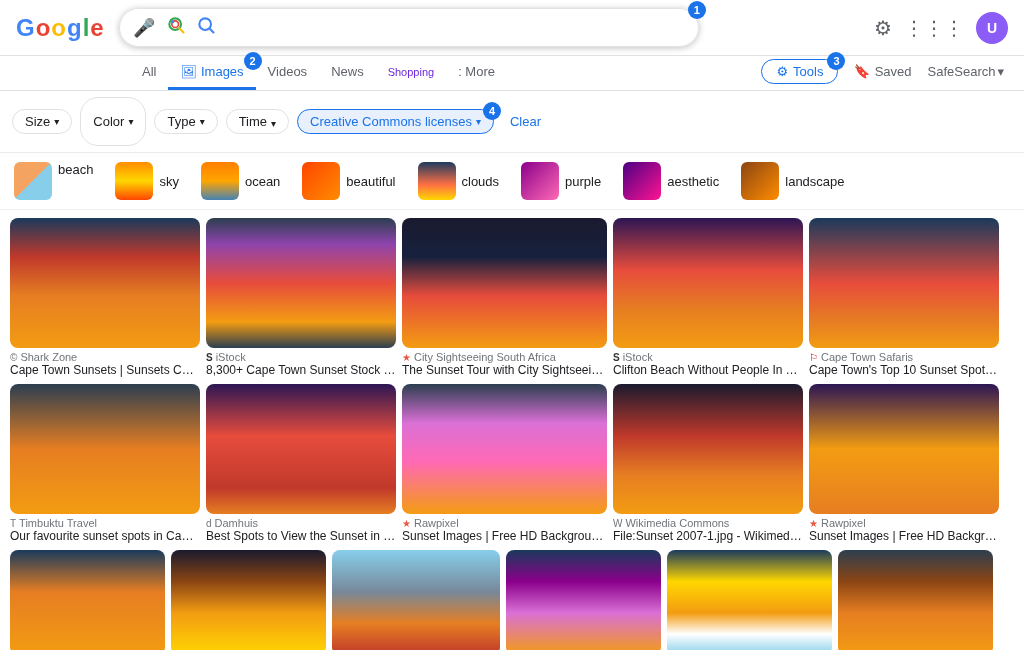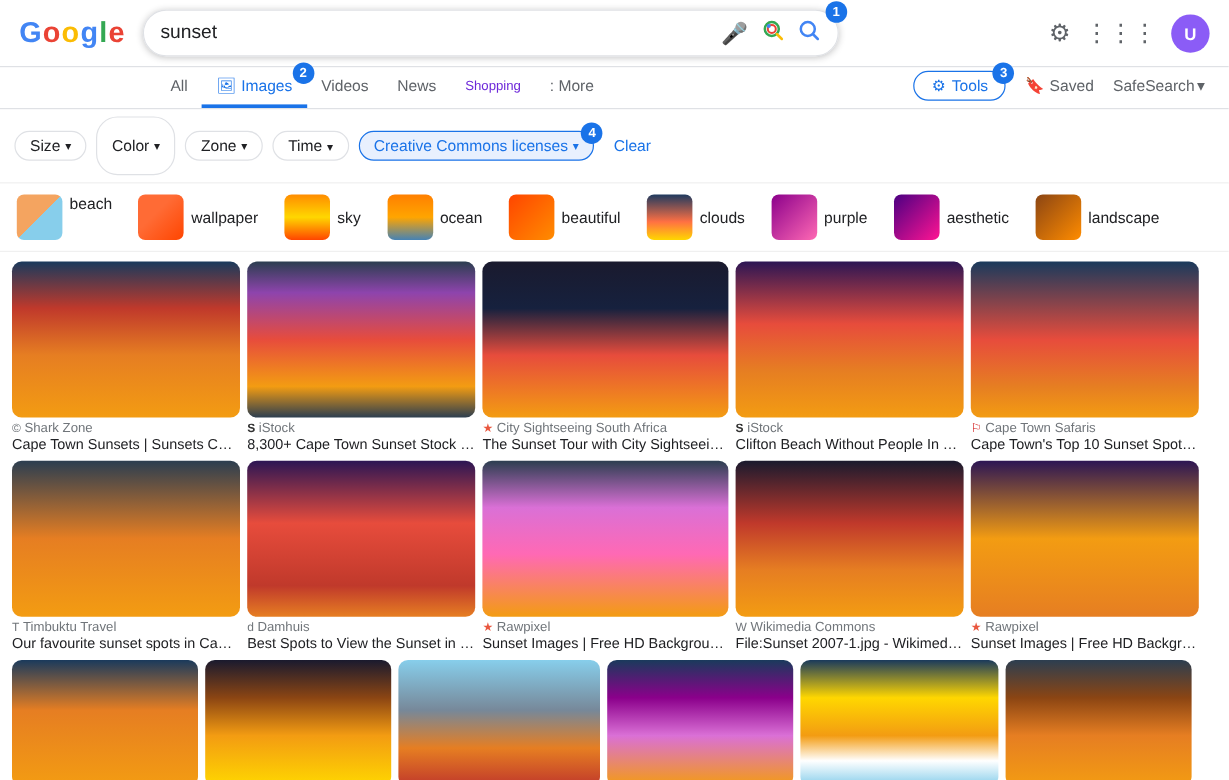--- a/index.html
+++ b/index.html
@@ -42,21 +42,20 @@
 <div style="display:flex; align-items:center; padding:8px 16px; gap:16px; border-bottom:1px solid #dfe1e5;">
   <div class="logo">
     <span style="color:#4285f4">G</span>
       <span style="color:#ea4335">o</span>
       <span style="color:#fbbc04">o</span>
       <span style="color:#4285f4">g</span>
       <span style="color:#34a853">l</span>
       <span style="color:#ea4335">e</span>
   </div>
   <div style="flex:1; max-width:580px; position:relative; display:flex; align-items:center; border:1px solid #dfe1e5; border-radius:24px; padding:6px 14px; box-shadow:0 1px 6px rgba(32,33,36,.28);">
-    <input style="flex: 1 1 0%; border: none; outline: none; font-size: 16px; color: rgb(32, 33, 36); background: transparent;" type="text" value="sunset">
     <div style="position:absolute; top:-8px; right:-8px; background:#1a73e8; color:white; border-radius:50%; width:18px; height:18px; font-size:11px; display:flex; align-items:center; justify-content:center; font-weight:bold;">1</div>
     <div style="display:flex; align-items:center; gap:10px;">
       <button style="background:none; border:none; cursor:pointer; font-size:18px; color:#4285f4;">🎤</button>
       <button style="background:none; border:none; cursor:pointer; font-size:18px;">
         <svg width="20" height="20" viewBox="0 0 24 24">
             <circle cx="11" cy="11" r="7" fill="none" stroke="#34a853" stroke-width="2.5"></circle>
             <circle cx="11" cy="11" r="4" fill="none" stroke="#ea4335" stroke-width="2"></circle>
             <circle cx="8" cy="8" r="2" fill="#4285f4"></circle>
             <line x1="16" y1="16" x2="21" y2="21" stroke="#fbbc04" stroke-width="2.5" stroke-linecap="round"></line>
           </svg>
@@ -117,21 +116,21 @@
 <div style="display:flex; align-items:center; padding:6px 12px; gap:8px; border-bottom:1px solid #ebebeb;">
   <button style="background:none; border:1px solid #dfe1e5; border-radius:18px; padding:4px 12px; font-size:13px; color:#202124; cursor:pointer; display:flex; align-items:center; gap:4px;">
     <span>Size</span>
     <span style="font-size:10px;">▾</span>
   </button>
   <button style="background:none; border:1px solid #dfe1e5; border-radius:18px; padding:16px 12px; font-size:13px; color:#202124; cursor:pointer; display:flex; align-items:center; gap:4px;">
     <span>Color</span>
     <span style="font-size:10px;">▾</span>
   </button>
   <button style="background:none; border:1px solid #dfe1e5; border-radius:18px; padding:4px 12px; font-size:13px; color:#202124; cursor:pointer; display:flex; align-items:center; gap:4px;">
-    <span>Zone</span>
+    <span>Type</span>
     <span style="font-size:10px;">▾</span>
   </button>
   <button style="background:none; border:1px solid #dfe1e5; border-radius:18px; padding:4px 12px; font-size:13px; color:#202124; cursor:pointer; display:flex; align-items:flex-end; gap:4px;">
     <span>Time</span>
     <span style="font-size:10px;">▾</span>
   </button>
   <button style="border:1px solid #1a73e8; border-radius:18px; padding:4px 12px; font-size:13px; color:#1a73e8; background:#e8f0fe; cursor:pointer; display:flex; align-items:center; gap:4px; position:relative;">
     <span>Creative Commons licenses</span>
     <span style="font-size:10px;">▾</span>
     <div style="position:absolute; top:-8px; right:-8px; background:#1a73e8; color:white; border-radius:50%; width:18px; height:18px; font-size:11px; display:flex; align-items:center; justify-content:center; font-weight:bold;">4</div>
@@ -140,24 +139,20 @@
     <span>Clear</span>
   </button>
 </div>
 
 <div style="display:flex; align-items:center; padding:6px 4px; gap:2px; overflow:hidden; background:#fff; border-bottom:1px solid #f0f0f0;">
   <div style="display:flex; align-items:flex-start; gap:6px; padding:3px 10px; font-size:13px; color:#202124; cursor:pointer; white-space:nowrap; border-radius:8px;">
     <span class="thumb-beach" style="width:38px; height:38px; border-radius:6px; display:inline-block; flex-shrink:0;"></span>
     <span>beach</span>
   </div>
   <div style="display:flex; align-items:center; gap:6px; padding:3px 10px; font-size:13px; color:#202124; cursor:pointer; white-space:nowrap;">
-    <span class="thumb-wallpaper" style="width:38px; height:38px; border-radius:6px; display:inline-block; flex-shrink:0;"></span>
-    <span>wallpaper</span>
-  </div>
-  <div style="display:flex; align-items:center; gap:6px; padding:3px 10px; font-size:13px; color:#202124; cursor:pointer; white-space:nowrap;">
     <span class="thumb-sky" style="width:38px; height:38px; border-radius:6px; display:inline-block; flex-shrink:0;"></span>
     <span>sky</span>
   </div>
   <div style="display:flex; align-items:center; gap:6px; padding:3px 10px; font-size:13px; color:#202124; cursor:pointer; white-space:nowrap;">
     <span class="thumb-ocean" style="width:38px; height:38px; border-radius:6px; display:inline-block; flex-shrink:0;"></span>
     <span>ocean</span>
   </div>
   <div style="display:flex; align-items:center; gap:6px; padding:3px 10px; font-size:13px; color:#202124; cursor:pointer; white-space:nowrap;">
     <span class="thumb-beautiful" style="width:38px; height:38px; border-radius:6px; display:inline-block; flex-shrink:0;"></span>
     <span>beautiful</span>

